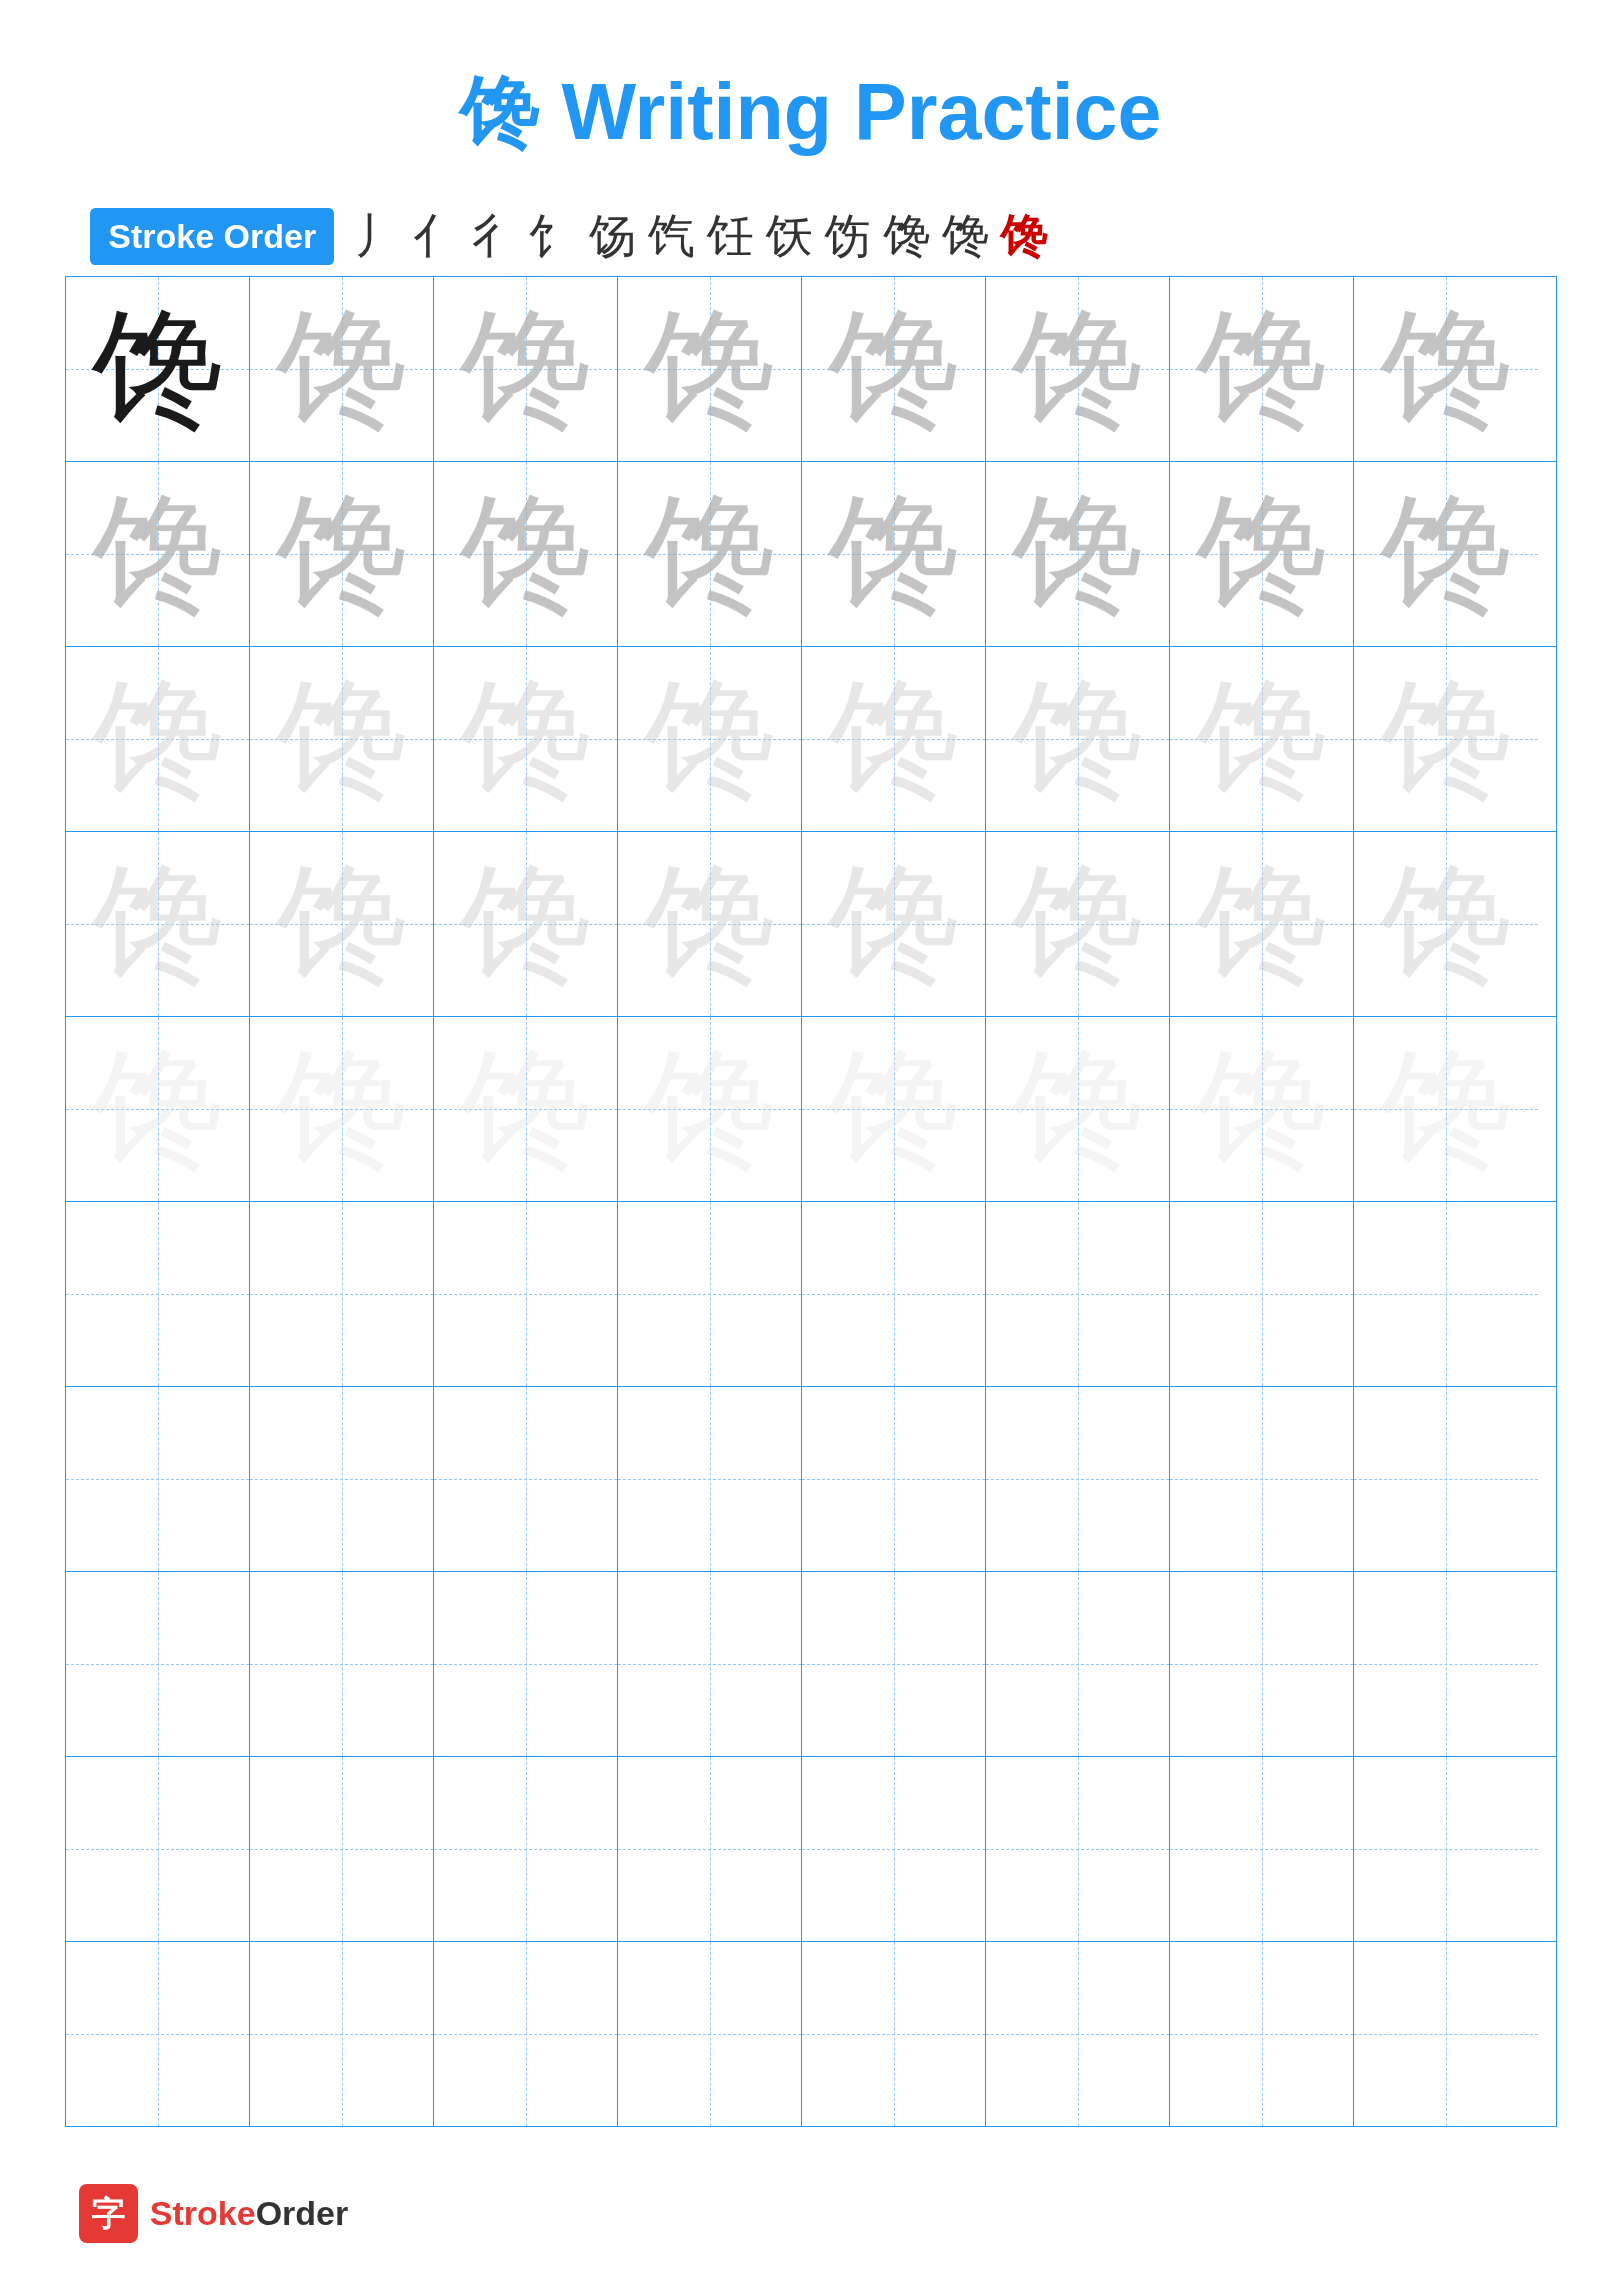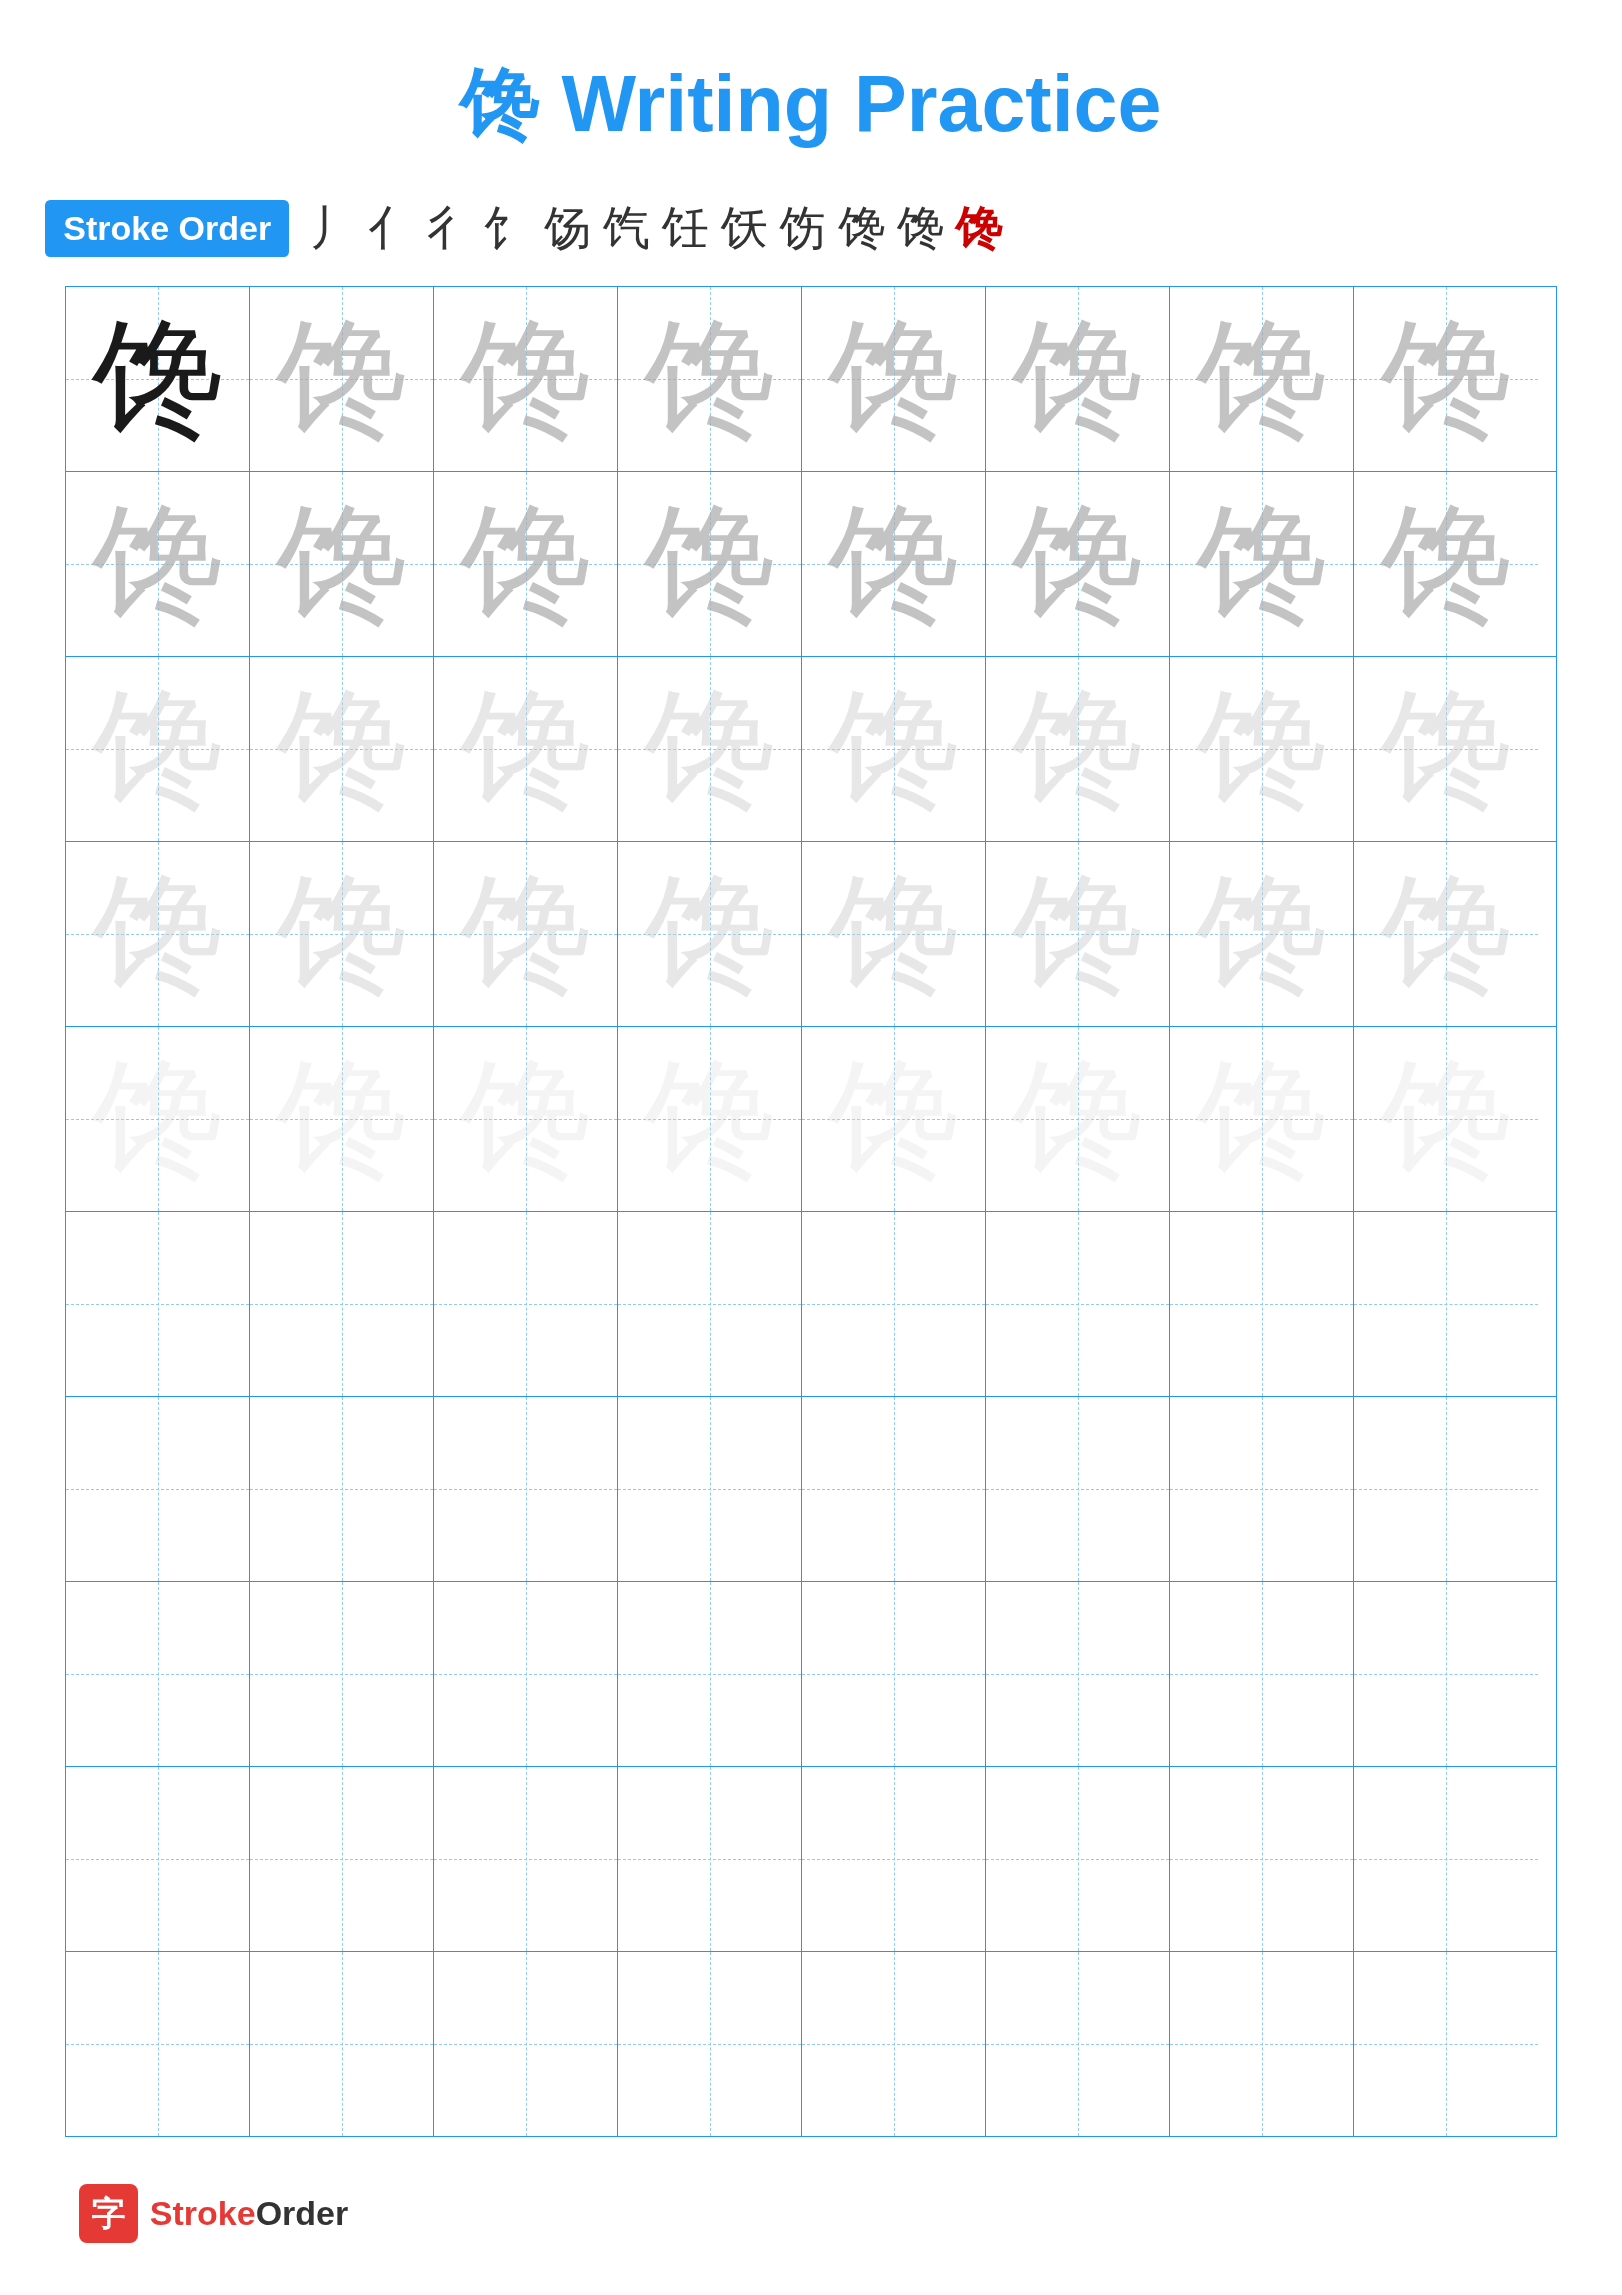--- a/index.html
+++ b/index.html
@@ -12,27 +12,28 @@
       overflow: hidden;
     }
 
     .page-title {
       text-align: center;
       padding-top: 52px;
       padding-bottom: 39px;
       font-size: 79px;
       font-weight: bold;
       color: #2196F3;
+      margin-top: 8px;
     }
 
     .stroke-order-section {
       display: flex;
       align-items: center;
-      padding: 0 45px;
-      margin-bottom: 26px;
+      padding: 0 90px;
+      margin-bottom: 8px;
       gap: 19.6px;
     }
 
     .stroke-order-badge {
       background: #2196F3;
       color: white;
       font-size: 34px;
       font-weight: bold;
       padding: 9.2px 18.3px;
       border-radius: 5.2px;

